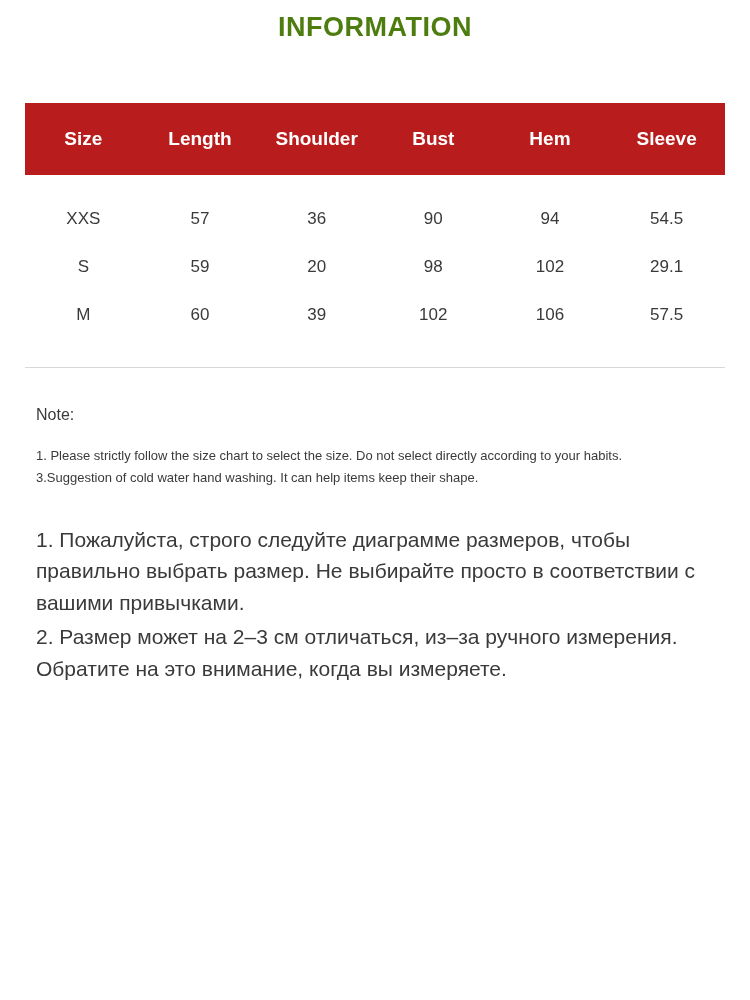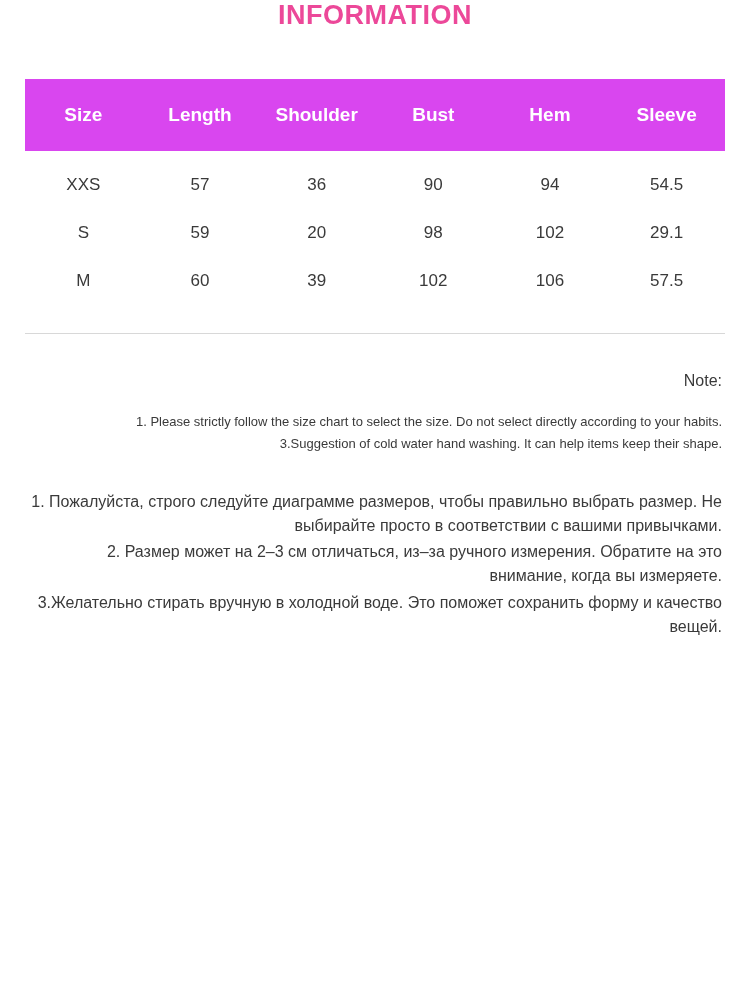--- a/index.html
+++ b/index.html
@@ -18,66 +18,65 @@
     position: relative;
     width: 750px;
     height: 1000px;
     box-sizing: border-box;
   }
   .title {
     text-align: center;
     font-size: 27px;
     font-weight: bold;
     letter-spacing: 0.5px;
-    color: #ec4899;
-    margin: 0;
+    color: #4d7c0f;
+    margin: 12px;
     padding-bottom: 0;
   }
   .table-wrap {
     margin: 0 25px;
     padding-top: 48px;
   }
   table.size-chart {
     width: 100%;
     border-collapse: collapse;
     table-layout: fixed;
   }
   table.size-chart thead tr {
-    background: #d946ef;
+    background: #b91c1c;
   }
   table.size-chart thead th {
     color: #ffffff;
     font-size: 19px;
     font-weight: bold;
     height: 72px;
     vertical-align: middle;
     text-align: center;
     padding: 0;
   }
   table.size-chart tbody td {
     font-size: 17px;
     color: #3a3a3a;
     height: 48px;
     text-align: center;
     vertical-align: middle;
     padding: 0;
     font-weight: normal;
   }
   table.size-chart tbody tr:first-child td {
-    padding-top: 10px;
+    padding-top: 20px;
   }
   .divider {
     margin: 28px 25px 0 25px;
     height: 1px;
     background: #d8d8d8;
   }
   .notes {
-    margin: 0 28px;
+    margin: 0 36px;
     padding-top: 38px;
-    text-align: right;
   }
   .note-head {
     font-size: 16px;
     color: #3a3a3a;
     margin: 0 0 22px 0;
   }
   .note-line {
     font-size: 13px;
     line-height: 1.52;
     color: #3a3a3a;
@@ -85,21 +84,21 @@
   }
   .block-gap {
     height: 34px;
   }
   .ru-head {
     font-size: 16px;
     color: #3a3a3a;
     margin: 0 0 22px 0;
   }
   .ru-line {
-    font-size: 16px;
+    font-size: 21px;
     line-height: 1.52;
     color: #3a3a3a;
     margin: 0 0 2px 0;
   }
 </style>
 </head>
 <body>
 
 <div class="page">
 
@@ -150,16 +149,15 @@
 
   <div class="notes">
     <p class="note-head">Note:</p>
     <p class="note-line">1. Please strictly follow the size chart  to select the size. Do not select directly according to your habits.</p>
     <p class="note-line">3.Suggestion of cold water hand washing. It can help items keep their shape.</p>
 
     <div class="block-gap"></div>
 
     <p class="ru-line">1. Пожалуйста, строго следуйте диаграмме размеров, чтобы правильно выбрать размер. Не выбирайте просто в соответствии с вашими привычками.</p>
     <p class="ru-line">2. Размер может на 2–3 см отличаться, из–за ручного измерения. Обратите на это внимание, когда вы измеряете.</p>
-    <p class="ru-line">3.Желательно стирать вручную в холодной воде. Это поможет сохранить форму и качество вещей.</p>
   </div>
 
 </div>
 
 </body></html>

